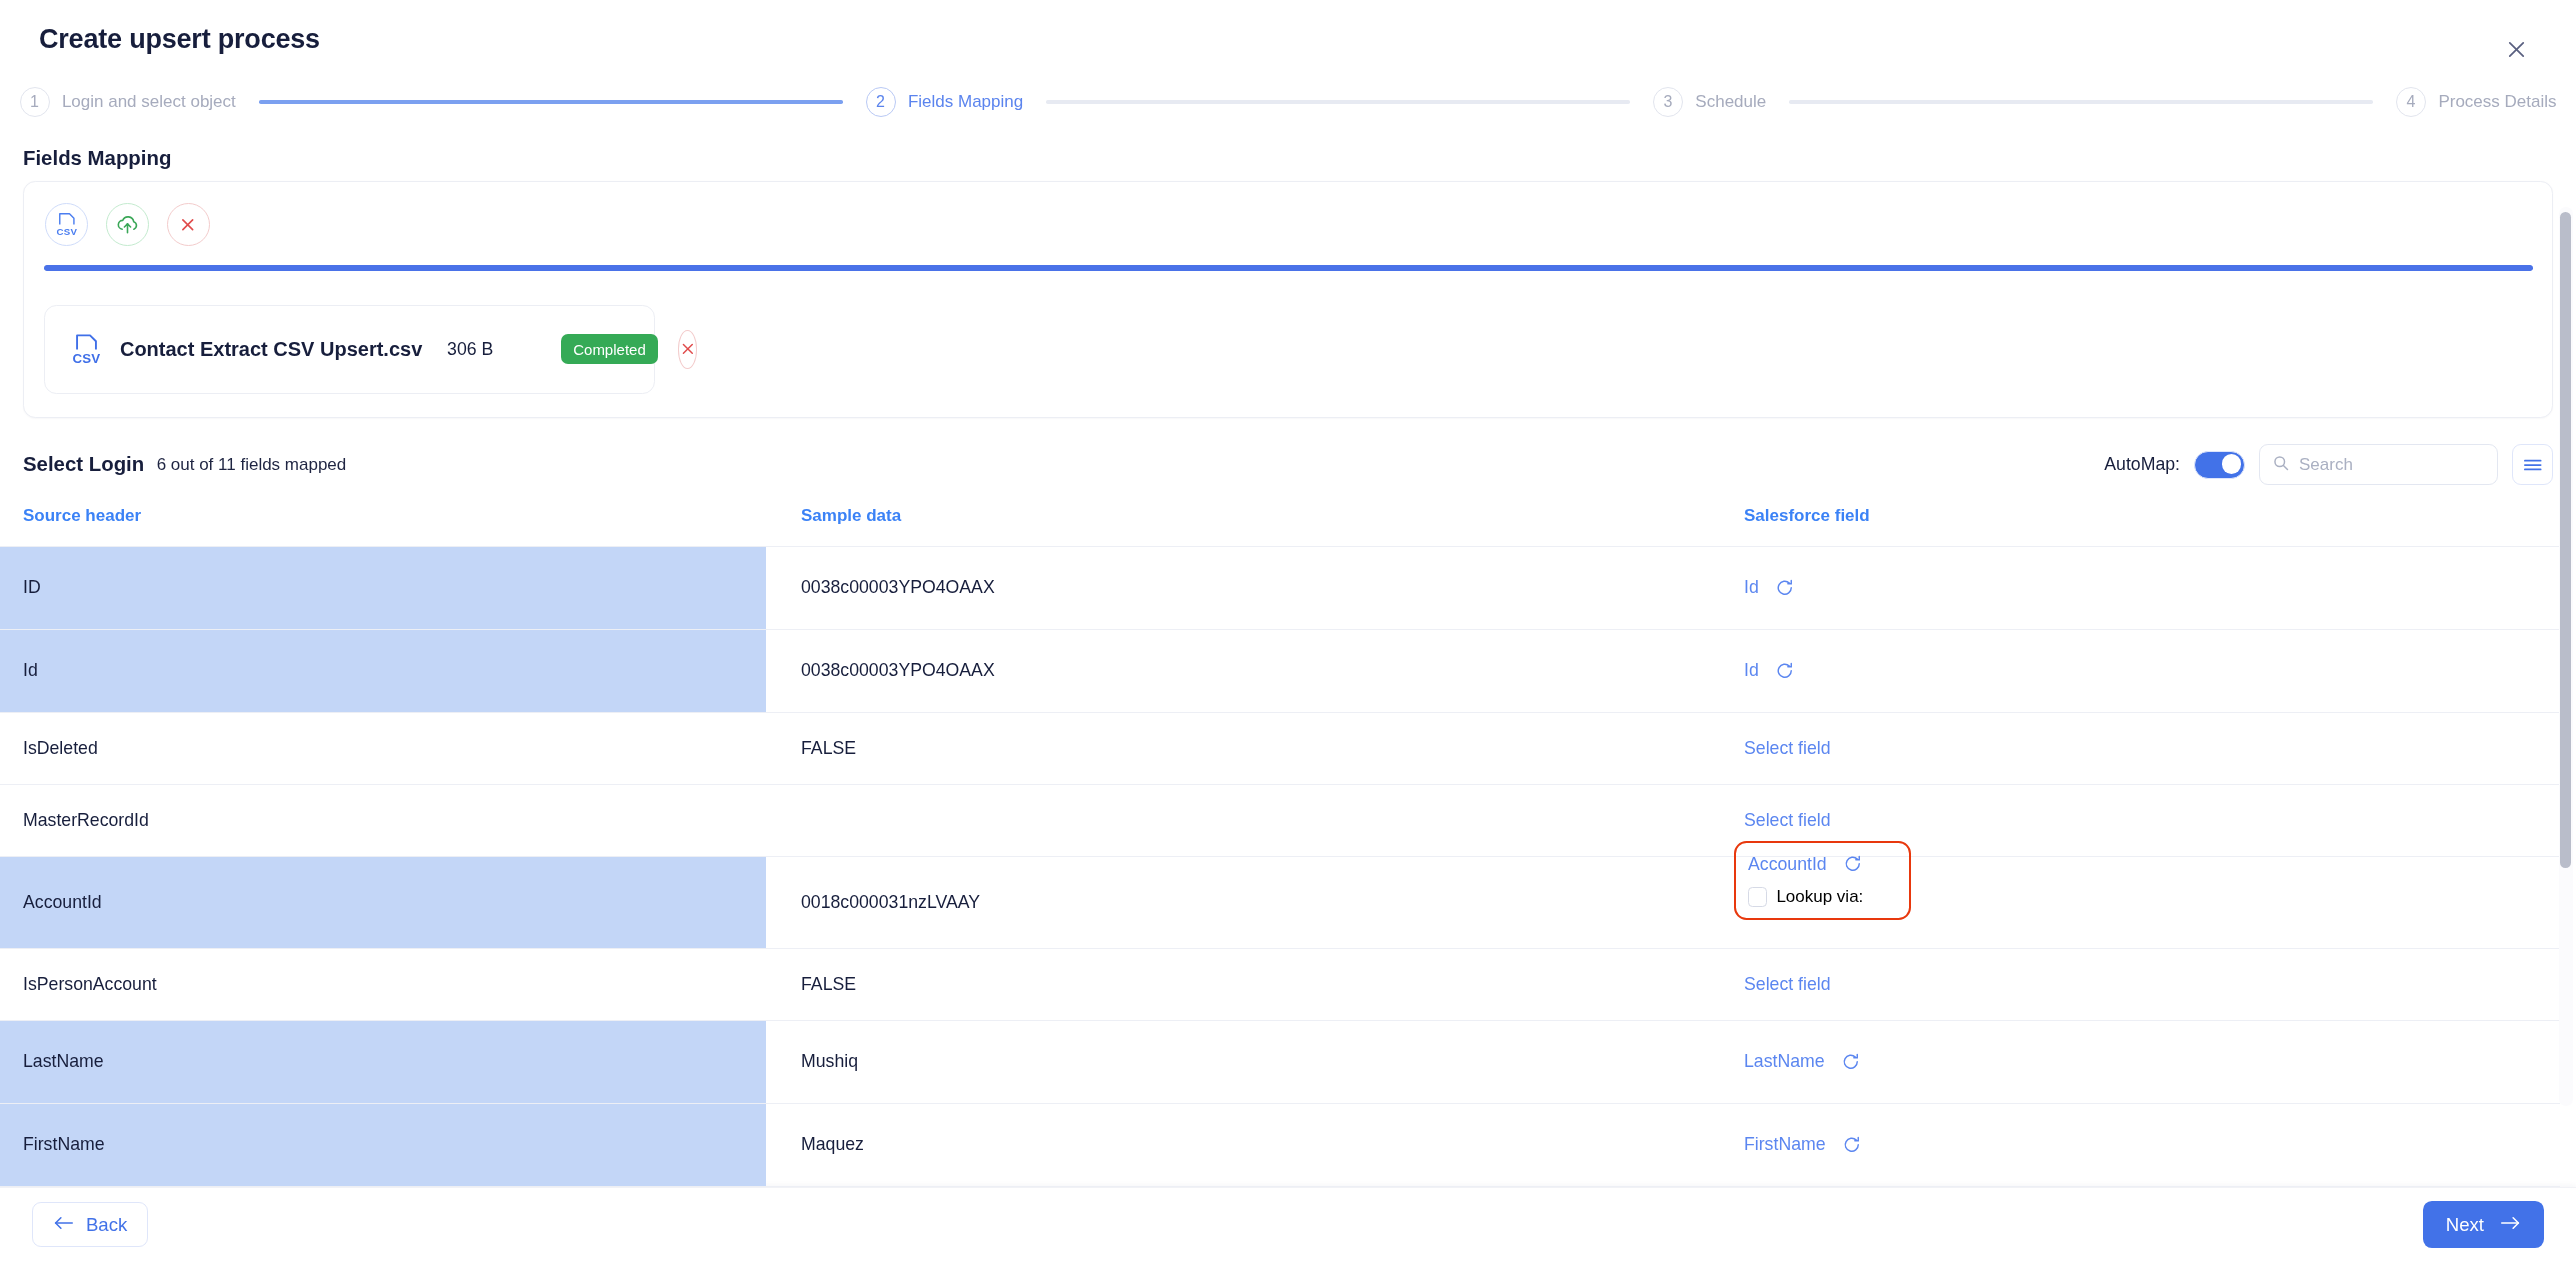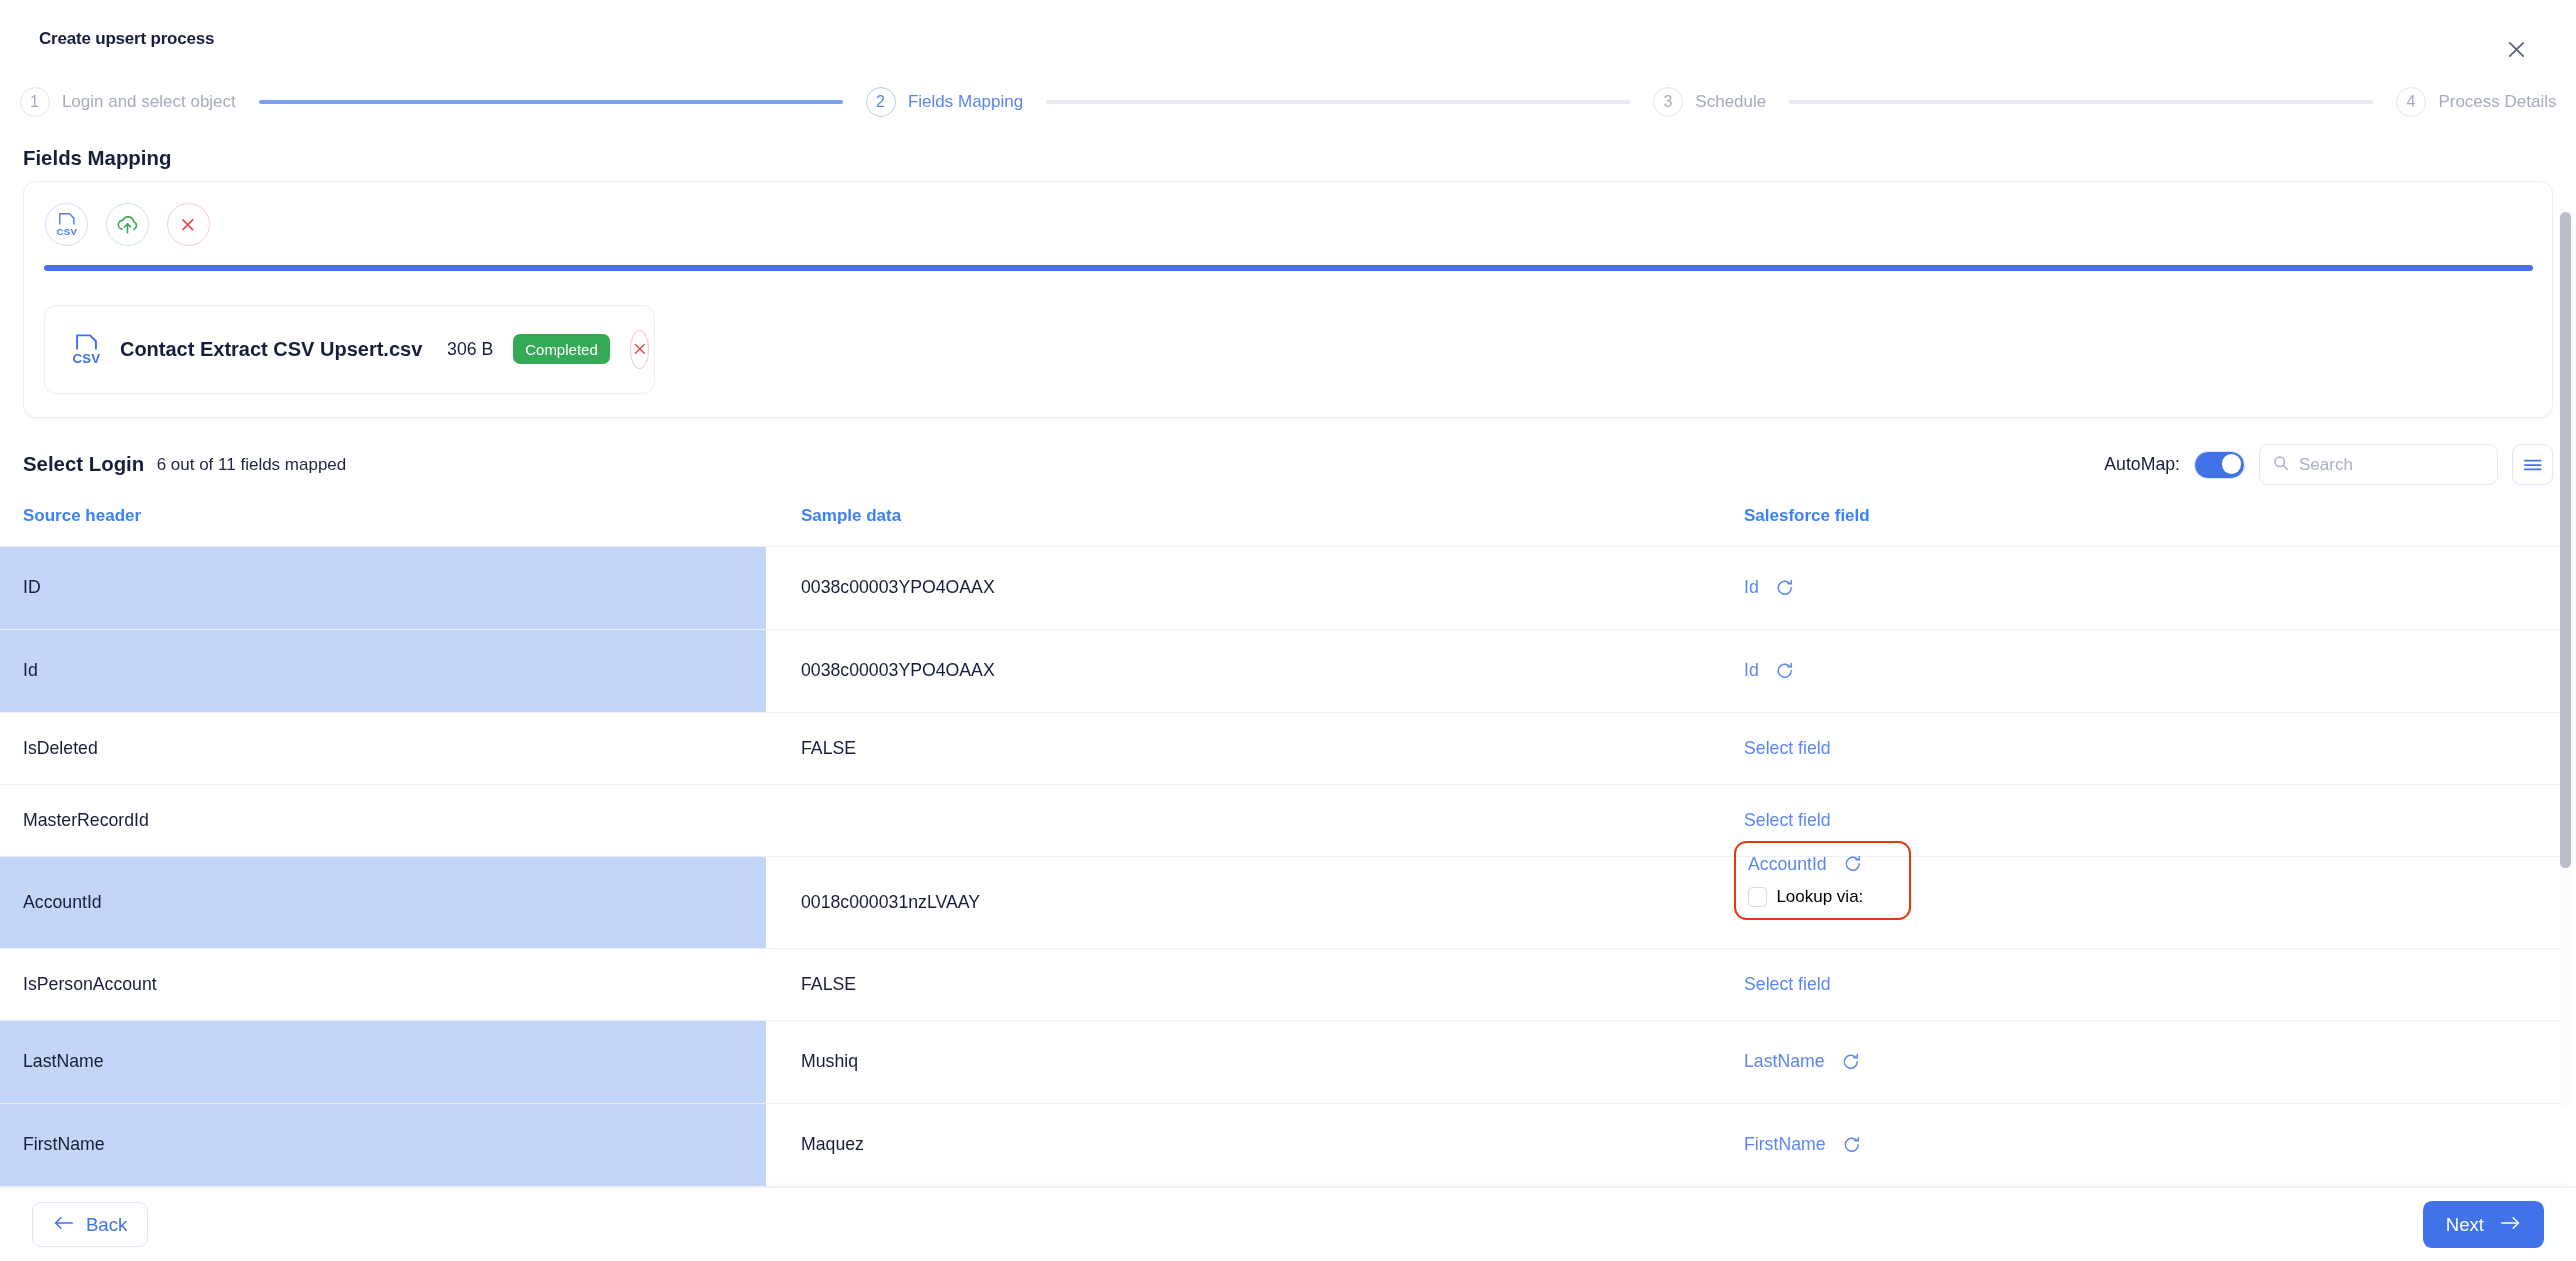--- a/index.html
+++ b/index.html
@@ -25,21 +25,21 @@
   
   .modal-header {
     position: relative;
     height: 78px;
     flex: 0 0 78px;
     display: flex;
     align-items: center;
     padding: 0 39px;
   }
   .modal-title {
-    font-size: 17px;
+    font-size: 27px;
     font-weight: bold;
     color: #171e3c;
     letter-spacing: -0.2px;
   }
   .close-btn {
     position: absolute;
     right: 43px;
     top: 32px;
     width: 34px;
     height: 34px;
@@ -179,20 +179,21 @@
     margin-left: 5.3px;
     white-space: nowrap;
   }
   .badge-completed {
     background: #35aa56;
     color: #fff;
     font-size: 15px;
     border-radius: 7px;
     padding: 6.2px 12.4px;
     white-space: nowrap;
+    margin-left: 48px;
   }
   .file-remove {
     margin-left: auto;
     width: 39px; height: 39px;
     border-radius: 50%;
     border: 0.9px solid #f3cccc;
     display:flex; align-items:center; justify-content:center;
     color:#e04b4b;
     cursor: pointer;
   }

